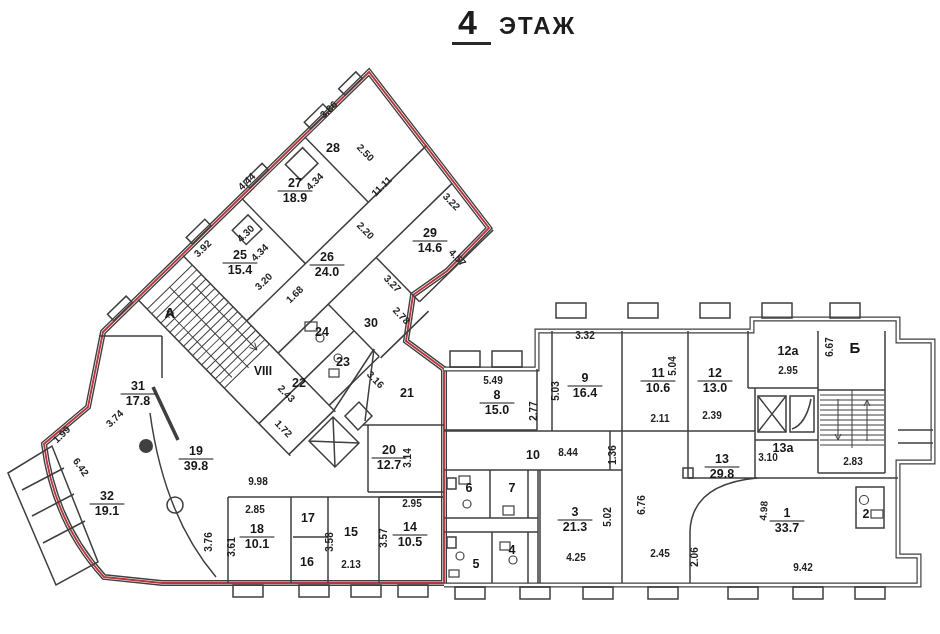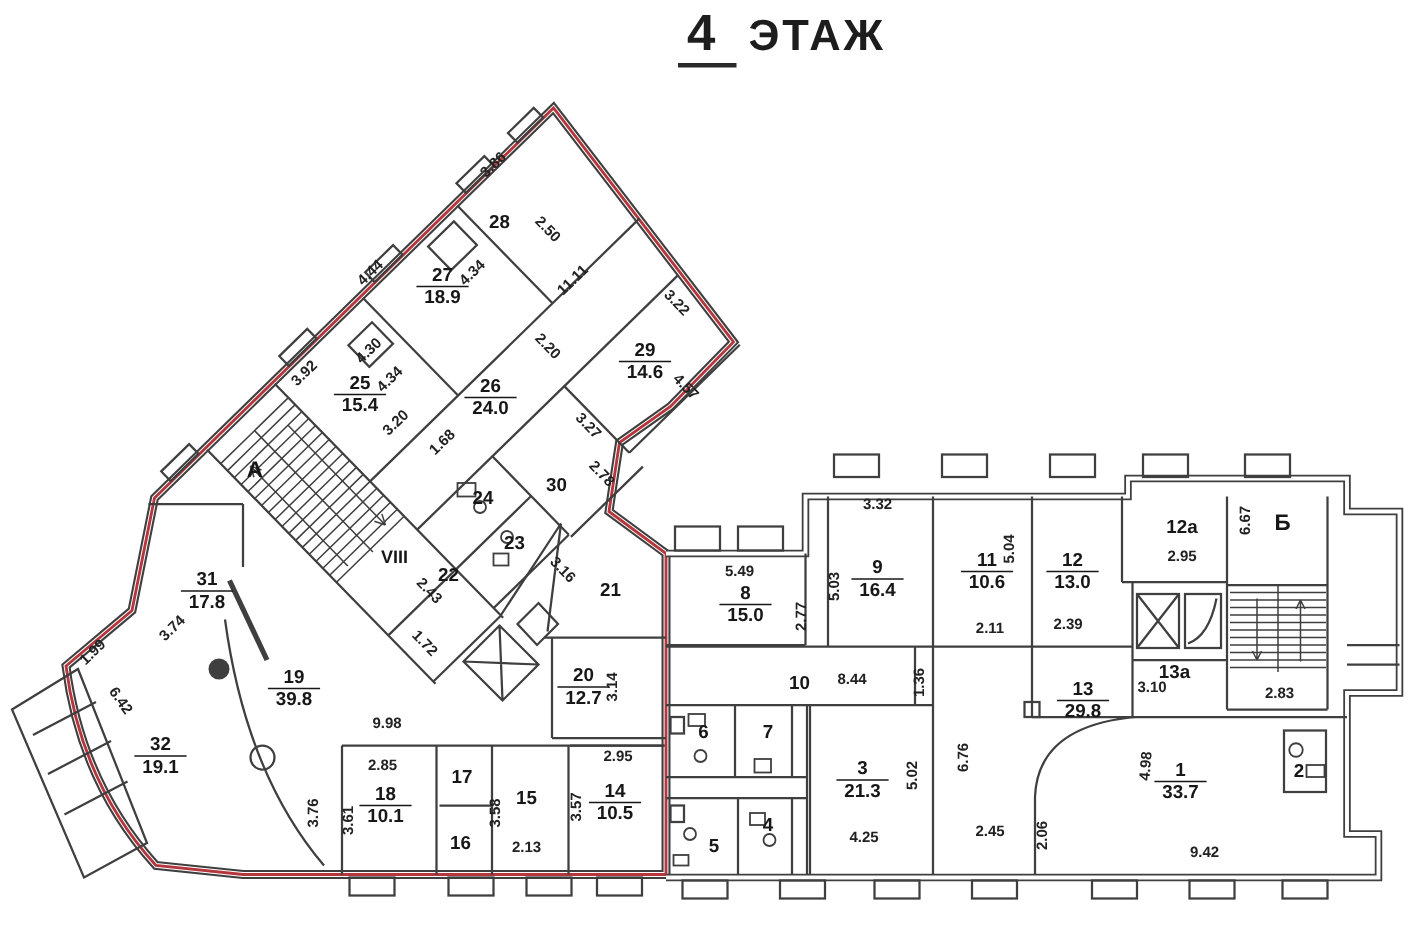--- a/index.html
+++ b/index.html
@@ -1,21 +1,21 @@
 <!DOCTYPE html>
 <html><head>
 <meta charset="utf-8">
 <style>
   html,body{margin:0;padding:0;background:#ffffff;}
   .page{position:relative;width:940px;height:634px;background:#ffffff;overflow:hidden;
         font-family:"Liberation Sans",sans-serif;}
   .title{position:absolute;left:452px;top:2px;color:#1d1d1d;white-space:nowrap;}
   .title .num{font-size:34px;font-weight:700;border-bottom:3px solid #2a2a2a;
               padding:0 14px 0 6px;display:inline-block;line-height:40px;}
-  .title .word{font-size:29px;font-weight:700;letter-spacing:2px;margin-left:8px;}
+  .title .word{font-size:24px;font-weight:700;letter-spacing:2px;margin-left:8px;}
   svg text{font-family:"Liberation Sans",sans-serif;fill:#171717;}
   .room-num,.room-area{font-size:12.5px;font-weight:700;}
   .dim{font-size:10px;font-weight:700;fill:#222;}
   .letter{font-size:15px;font-weight:700;}
   .viii{font-size:12px;font-weight:700;}
   .w{stroke:#3f3f3f;fill:none;}
   .thin{stroke-width:1.5;}
   .thick{stroke-width:3.5;}
 </style>
 </head>

